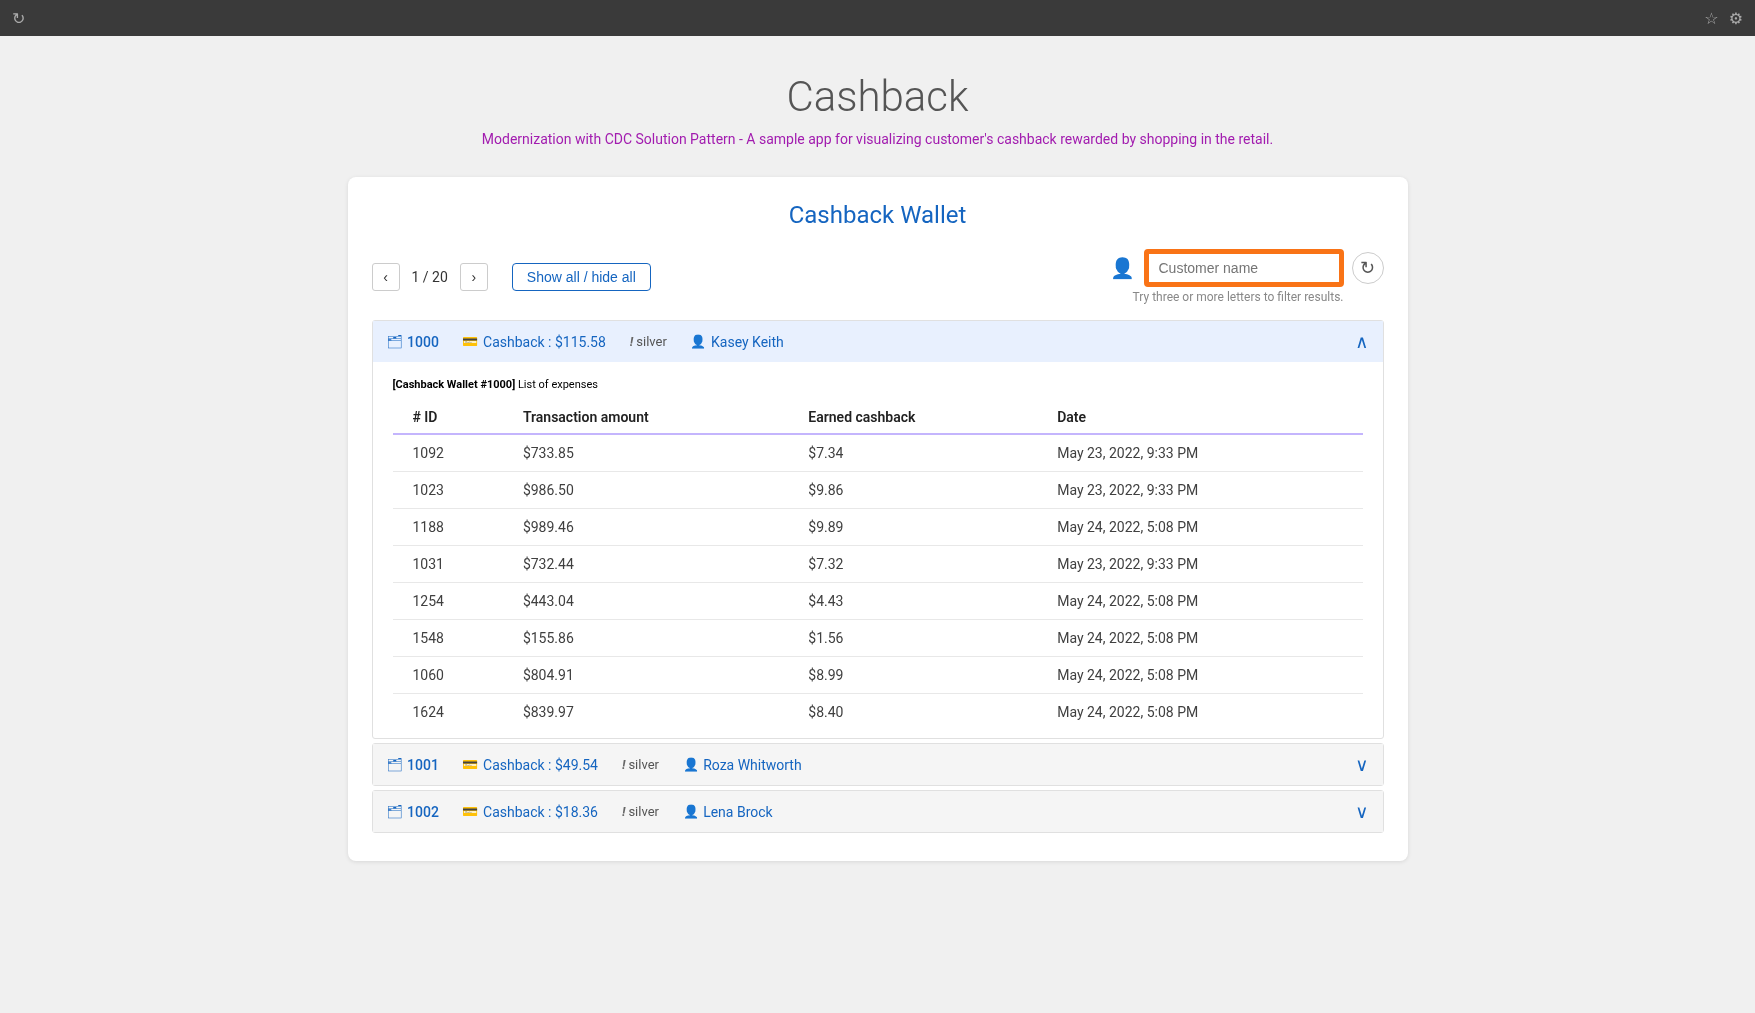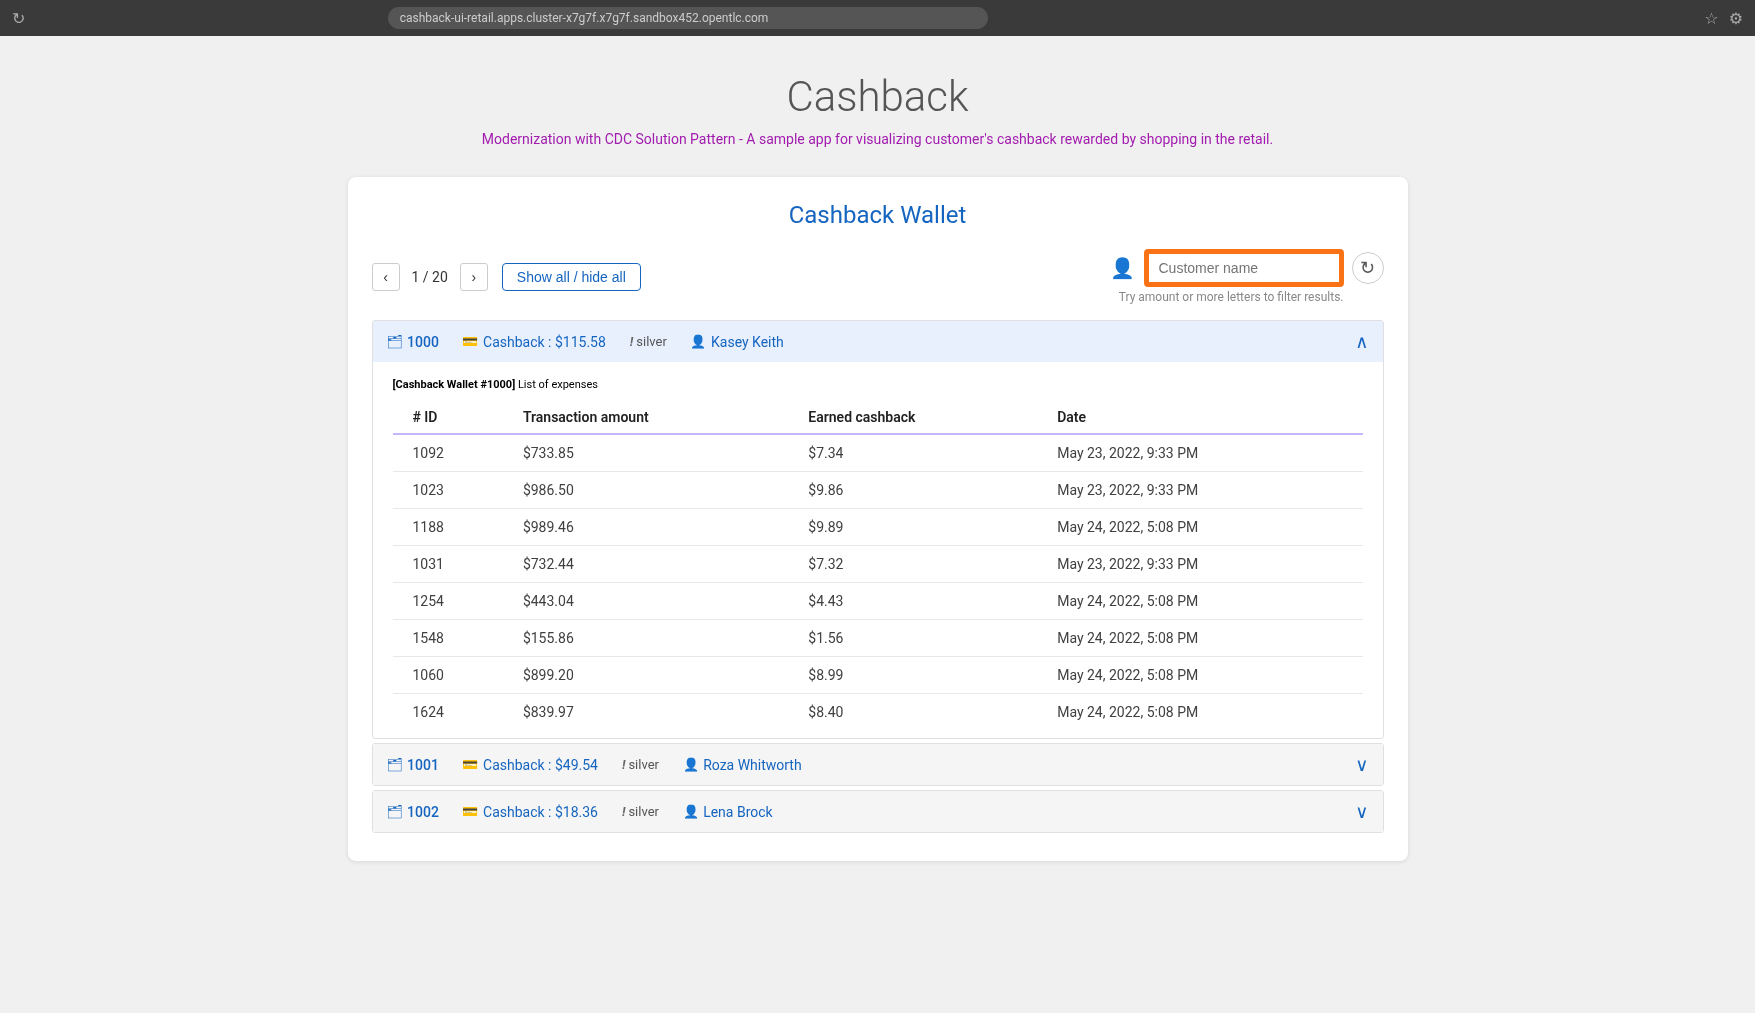--- a/index.html
+++ b/index.html
@@ -231,57 +231,56 @@
     }
     .refresh-icon::before { content: "↻"; font-size: 18px; }
     .prev-icon::before { content: "‹"; }
     .next-icon::before { content: "›"; }
   </style>
 </head>
 <body>
 
 <div class="browser-bar">
   <span style="color:#aaa; font-size:16px;">↻</span>
-  <div class="url-bar">cashback-ui-retail.apps.cluster-x7g7f.x7g7f.sandbox452.opentlc.com</div>
   <div class="browser-icons">
     <span>☆</span>
     <span>⚙</span>
   </div>
 </div>
 
 <div class="page-bg">
 
   <h1 class="page-title">Cashback</h1>
   <p class="page-subtitle">Modernization with CDC Solution Pattern - A sample app for visualizing customer's cashback rewarded by shopping in the retail.</p>
 
   <div class="main-card">
     <h2 class="wallet-title">Cashback Wallet</h2>
 
     <div class="controls-row">
-      <div style="display:flex;align-items:flex-start;gap:0;">
+      <div style="display:flex;align-items:flex-start;gap:10px;">
         <div class="pagination">
           <button class="pagination-btn">
             <span class="prev-icon"></span>
           </button>
           <span class="pagination-info">1 / 20</span>
           <button class="pagination-btn">
             <span class="next-icon"></span>
           </button>
         </div>
         <button class="show-hide-btn">Show all / hide all</button>
       </div>
       <div>
         <div style="display:flex;align-items:center;gap:8px;">
           <span style="color:#666;font-size:20px;">👤</span>
           <input class="search-input" type="text" placeholder="Customer name" style="">
           <button class="refresh-btn">
             <span class="refresh-icon"></span>
           </button>
         </div>
-        <div class="filter-hint">Try amount or more letters to filter results.</div>
+        <div class="filter-hint">Try three or more letters to filter results.</div>
       </div>
     </div>
 
     <div id="wallet-list">
         <div class="wallet-row">
           <div class="wallet-header ">
     <span class="wallet-id">
       <span style="font-size:13px;">🗂</span>
       1000
     </span>
@@ -344,21 +343,21 @@
         <td>May 24, 2022, 5:08 PM</td>
       </tr>
                 <tr>
         <td>1548</td>
         <td>$155.86</td>
         <td>$1.56</td>
         <td>May 24, 2022, 5:08 PM</td>
       </tr>
                 <tr>
         <td>1060</td>
-        <td>$899.20</td>
+        <td>$804.91</td>
         <td>$8.99</td>
         <td>May 24, 2022, 5:08 PM</td>
       </tr>
                 <tr>
         <td>1624</td>
         <td>$839.97</td>
         <td>$8.40</td>
         <td>May 24, 2022, 5:08 PM</td>
       </tr>
               </tbody>

